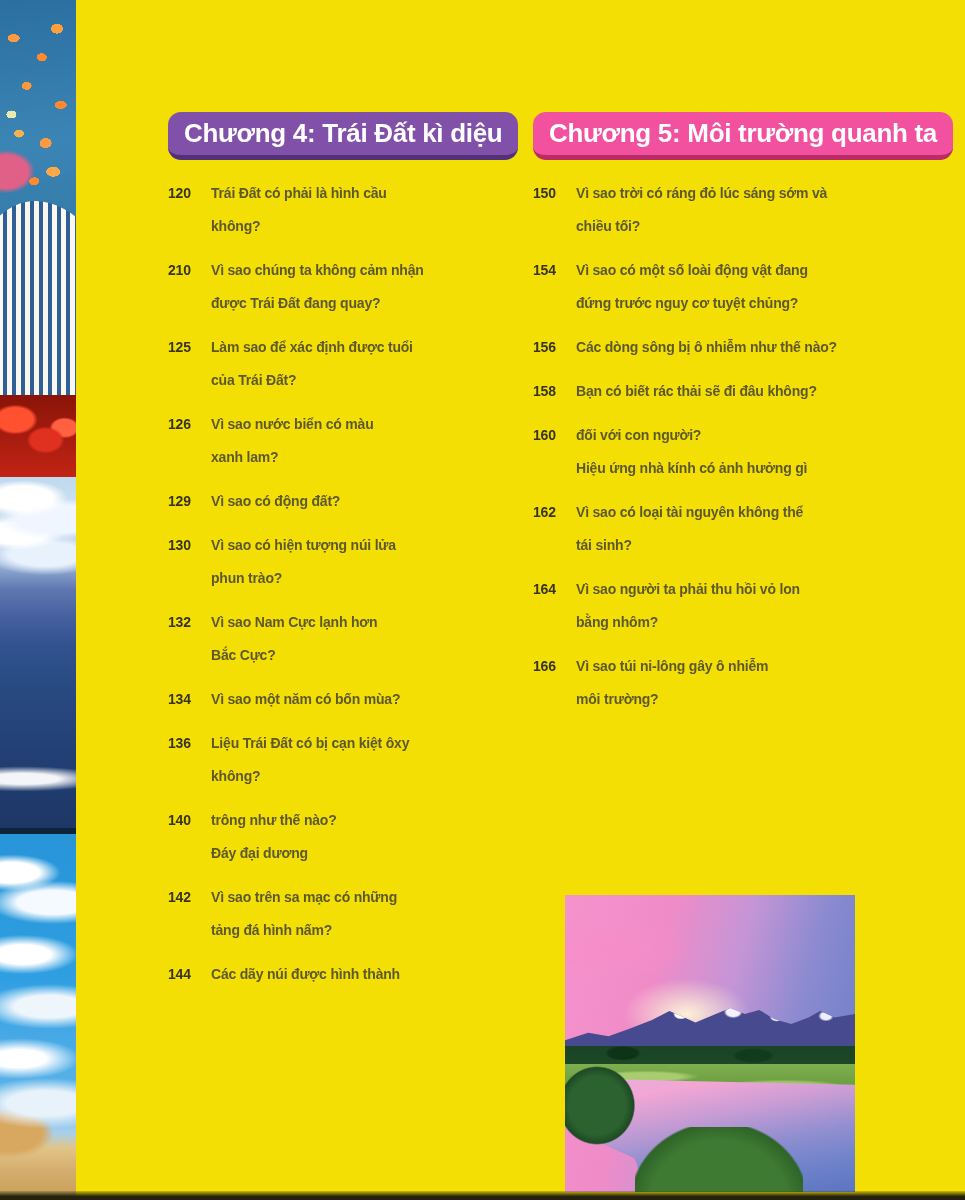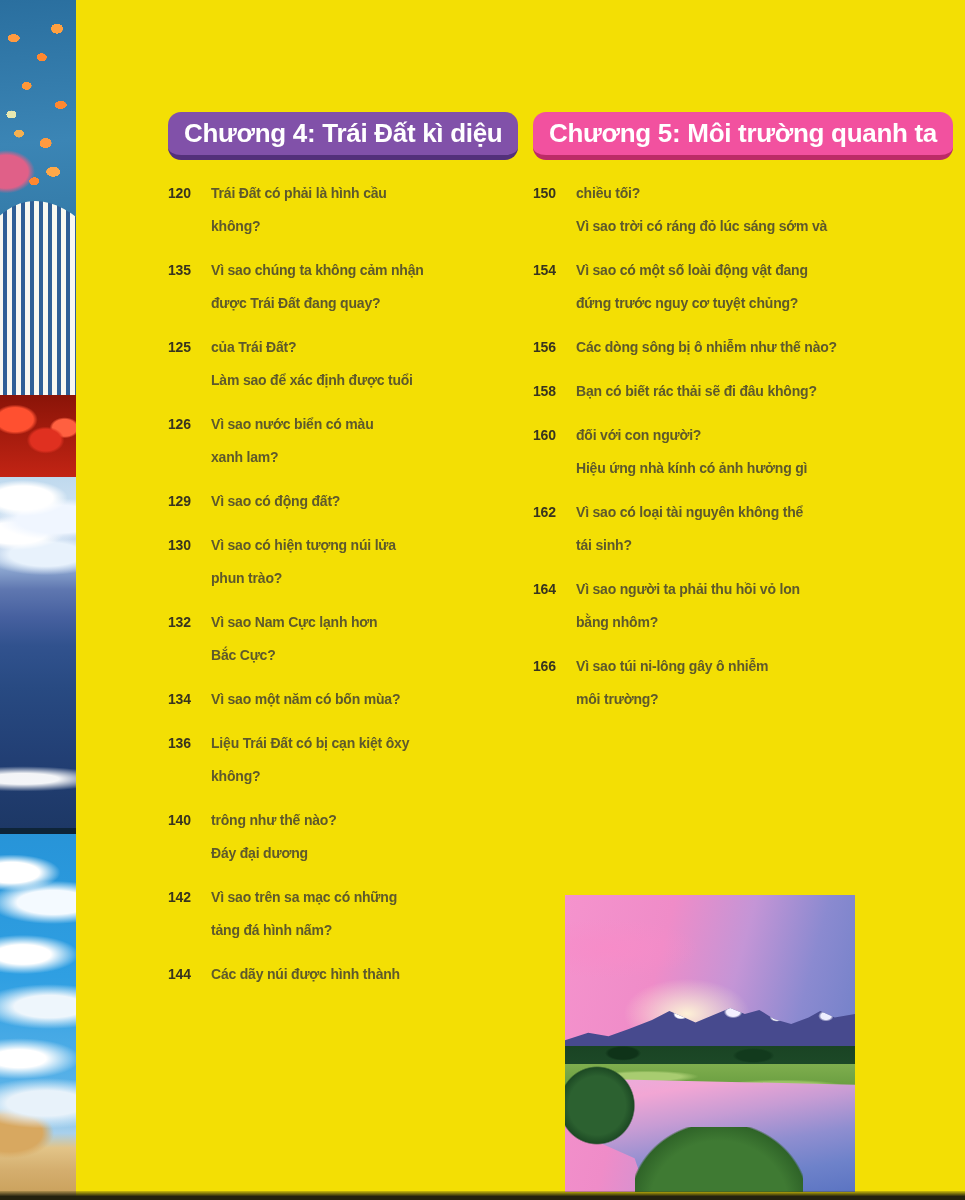--- a/index.html
+++ b/index.html
@@ -156,32 +156,32 @@
     <div class="entries">
   <div class="entry">
     <span class="num">120</span>
     <span class="lines">
             <span class="line">Trái Đất có phải là hình cầu</span>
             <span class="line">không?</span>
           </span>
   </div>
 
   <div class="entry">
-    <span class="num">135</span>
+    <span class="num">210</span>
     <span class="lines">
             <span class="line">Vì sao chúng ta không cảm nhận</span>
             <span class="line">được Trái Đất đang quay?</span>
           </span>
   </div>
 
   <div class="entry">
     <span class="num">125</span>
     <span class="lines">
+            <span class="line">Làm sao để xác định được tuổi</span>
             <span class="line">của Trái Đất?</span>
-            <span class="line">Làm sao để xác định được tuổi</span>
           </span>
   </div>
 
   <div class="entry">
     <span class="num">126</span>
     <span class="lines">
             <span class="line">Vì sao nước biển có màu</span>
             <span class="line">xanh lam?</span>
           </span>
   </div>
@@ -250,22 +250,22 @@
 
 </div>
   </section>
 
   <section class="toc-col right">
     <div class="chapter-header" style="background: rgb(242, 81, 159); border-bottom-color: rgb(188, 43, 102); color: rgb(255, 255, 255);">Chương 5: Môi trường quanh ta</div>
     <div class="entries">
   <div class="entry">
     <span class="num">150</span>
     <span class="lines">
+            <span class="line">Vì sao trời có ráng đỏ lúc sáng sớm và</span>
             <span class="line">chiều tối?</span>
-            <span class="line">Vì sao trời có ráng đỏ lúc sáng sớm và</span>
           </span>
   </div>
 
 
   <div class="entry">
     <span class="num">154</span>
     <span class="lines">
             <span class="line">Vì sao có một số loài động vật đang</span>
             <span class="line">đứng trước nguy cơ tuyệt chủng?</span>
           </span>

